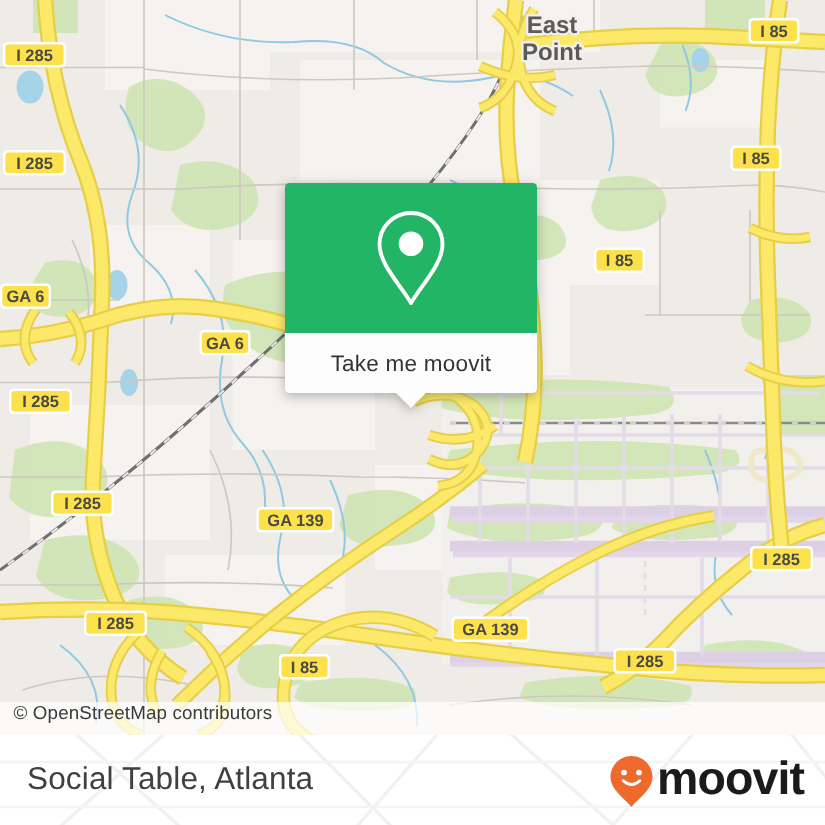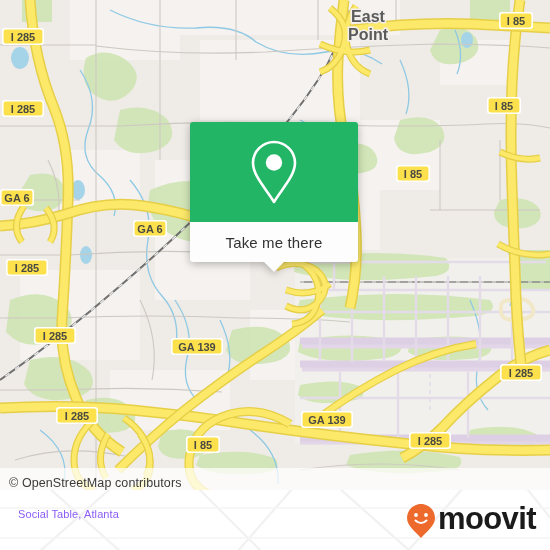--- a/index.html
+++ b/index.html
@@ -31,21 +31,21 @@
 
   
   .attrib {
     position: absolute;
     left: 0;
     top: 468px;
     width: 550px;
     height: 22px;
     background: rgba(255,255,255,0.72);
     display: flex;
-    align-items: flex-end;
+    align-items: flex-start;
   }
   .attrib span {
     font-size: 12.5px;
     color: #3a3a3a;
     padding-left: 9px;
     letter-spacing: 0.1px;
   }
 
   
   #popup {
@@ -103,22 +103,22 @@
   }
   #bottombar-lines {
     position: absolute;
     left: 0; top: 0;
     width: 550px; height: 60px;
   }
   .place-label {
     position: absolute;
     left: 18px;
     top: 18px;
-    font-size: 11px;
-    color: #8b5cf6;
+    font-size: 21px;
+    color: #404040;
     letter-spacing: 0.1px;
   }
   .brand {
     position: absolute;
     right: 14px;
     top: 13px;
     display: flex;
     align-items: flex-start;
     height: 34px;
   }
@@ -464,21 +464,21 @@
   </div>
 
   <div id="popup">
     <div class="popup-head">
       <svg width="54" height="68" viewBox="0 0 54 68">
         <path d="M27 4 C15.4 4 6 13.4 6 25 C6 38 20 52 27 64 C34 52 48 38 48 25 C48 13.4 38.6 4 27 4 Z" fill="none" stroke="#ffffff" stroke-width="2.6" stroke-linejoin="round"></path>
         <circle cx="27" cy="24.5" r="8.2" fill="#ffffff"></circle>
       </svg>
     </div>
     <div class="popup-foot">
-      <span class="popup-foot-label">Take me there</span>
+      <span class="popup-foot-label">Take me moovit</span>
       <span class="popup-tail"></span>
     </div>
   </div>
 
   <div id="bottombar">
     <svg id="bottombar-lines" width="550" height="60" viewBox="0 0 550 60">
       <g stroke="#f1f1f1" stroke-width="2.2" fill="none">
         <path d="M40 -10 L130 70"></path>
         <path d="M120 -10 L30 70"></path>
         <path d="M190 -10 L270 70"></path>

